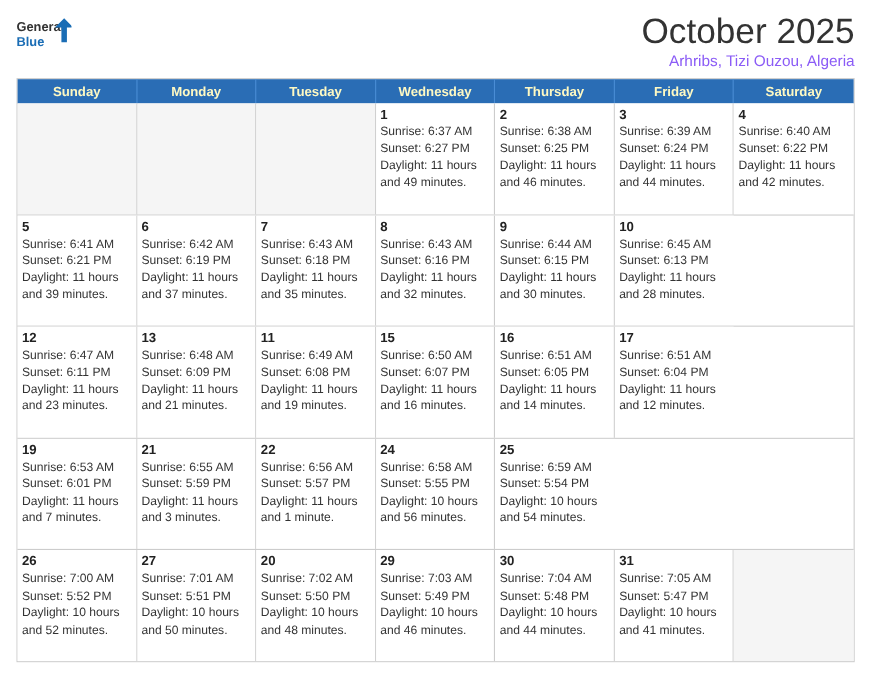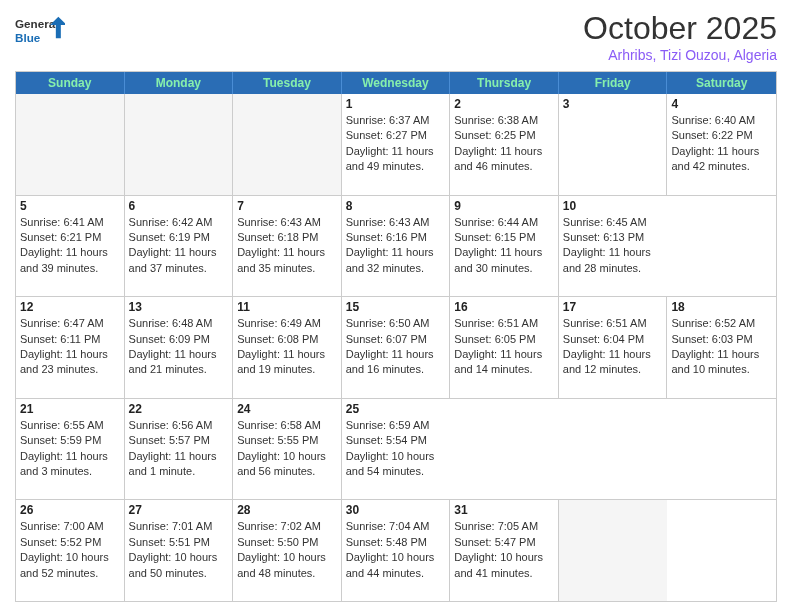--- a/index.html
+++ b/index.html
@@ -45,21 +45,21 @@
       display: flex;
       flex-direction: column;
       border: 1px solid #ccc;
     }
     .cal-header {
       display: grid;
       grid-template-columns: repeat(7, 1fr);
       background: #2a6db5;
     }
     .cal-header-cell {
-      color: #86efac;
+      color: #fef9c3;
       font-size: 12px;
       font-weight: bold;
       padding: 4px 5px;
       text-align: center;
       border-right: 1px solid #4a8dd5;
     }
     .cal-header-cell:last-child {
       border-right: none;
     }
     .cal-body {
@@ -139,20 +139,21 @@
           <div class="cal-cell">
             <div class="day-num">1</div>
             <div class="day-info">Sunrise: 6:37 AM<br>Sunset: 6:27 PM<br>Daylight: 11 hours and 49 minutes.</div>
           </div>
           <div class="cal-cell">
             <div class="day-num">2</div>
             <div class="day-info">Sunrise: 6:38 AM<br>Sunset: 6:25 PM<br>Daylight: 11 hours and 46 minutes.</div>
           </div>
           <div class="cal-cell">
             <div class="day-num">3</div>
+            <div class="day-info">Sunrise: 6:39 AM<br>Sunset: 6:24 PM<br>Daylight: 11 hours and 44 minutes.</div>
           </div>
           <div class="cal-cell">
             <div class="day-num">4</div>
             <div class="day-info">Sunrise: 6:40 AM<br>Sunset: 6:22 PM<br>Daylight: 11 hours and 42 minutes.</div>
           </div>
         </div>
         <div class="cal-row">
           <div class="cal-cell">
             <div class="day-num">5</div>
             <div class="day-info">Sunrise: 6:41 AM<br>Sunset: 6:21 PM<br>Daylight: 11 hours and 39 minutes.</div>
@@ -196,26 +197,26 @@
             <div class="day-info">Sunrise: 6:50 AM<br>Sunset: 6:07 PM<br>Daylight: 11 hours and 16 minutes.</div>
           </div>
           <div class="cal-cell">
             <div class="day-num">16</div>
             <div class="day-info">Sunrise: 6:51 AM<br>Sunset: 6:05 PM<br>Daylight: 11 hours and 14 minutes.</div>
           </div>
           <div class="cal-cell">
             <div class="day-num">17</div>
             <div class="day-info">Sunrise: 6:51 AM<br>Sunset: 6:04 PM<br>Daylight: 11 hours and 12 minutes.</div>
           </div>
-          <div class="cal-cell">
-            <div class="day-num">18</div>
-            <div class="day-info">Sunrise: 6:52 AM<br>Sunset: 6:03 PM<br>Daylight: 11 hours and 10 minutes.</div>
-          </div>
-        </div>
-        <div class="cal-row">
+        </div>
+        <div class="cal-row">
+          <div class="cal-cell">
+            <div class="day-num">19</div>
+            <div class="day-info">Sunrise: 6:53 AM<br>Sunset: 6:01 PM<br>Daylight: 11 hours and 7 minutes.</div>
+          </div>
           <div class="cal-cell">
             <div class="day-num">21</div>
             <div class="day-info">Sunrise: 6:55 AM<br>Sunset: 5:59 PM<br>Daylight: 11 hours and 3 minutes.</div>
           </div>
           <div class="cal-cell">
             <div class="day-num">22</div>
             <div class="day-info">Sunrise: 6:56 AM<br>Sunset: 5:57 PM<br>Daylight: 11 hours and 1 minute.</div>
           </div>
           <div class="cal-cell">
             <div class="day-num">24</div>
@@ -229,22 +230,26 @@
         <div class="cal-row">
           <div class="cal-cell">
             <div class="day-num">26</div>
             <div class="day-info">Sunrise: 7:00 AM<br>Sunset: 5:52 PM<br>Daylight: 10 hours and 52 minutes.</div>
           </div>
           <div class="cal-cell">
             <div class="day-num">27</div>
             <div class="day-info">Sunrise: 7:01 AM<br>Sunset: 5:51 PM<br>Daylight: 10 hours and 50 minutes.</div>
           </div>
           <div class="cal-cell">
-            <div class="day-num">28</div>
+            <div class="day-num">20</div>
             <div class="day-info">Sunrise: 7:02 AM<br>Sunset: 5:50 PM<br>Daylight: 10 hours and 48 minutes.</div>
+          </div>
+          <div class="cal-cell">
+            <div class="day-num">29</div>
+            <div class="day-info">Sunrise: 7:03 AM<br>Sunset: 5:49 PM<br>Daylight: 10 hours and 46 minutes.</div>
           </div>
           <div class="cal-cell">
             <div class="day-num">30</div>
             <div class="day-info">Sunrise: 7:04 AM<br>Sunset: 5:48 PM<br>Daylight: 10 hours and 44 minutes.</div>
           </div>
           <div class="cal-cell">
             <div class="day-num">31</div>
             <div class="day-info">Sunrise: 7:05 AM<br>Sunset: 5:47 PM<br>Daylight: 10 hours and 41 minutes.</div>
           </div>
           <div class="cal-cell empty"></div>

